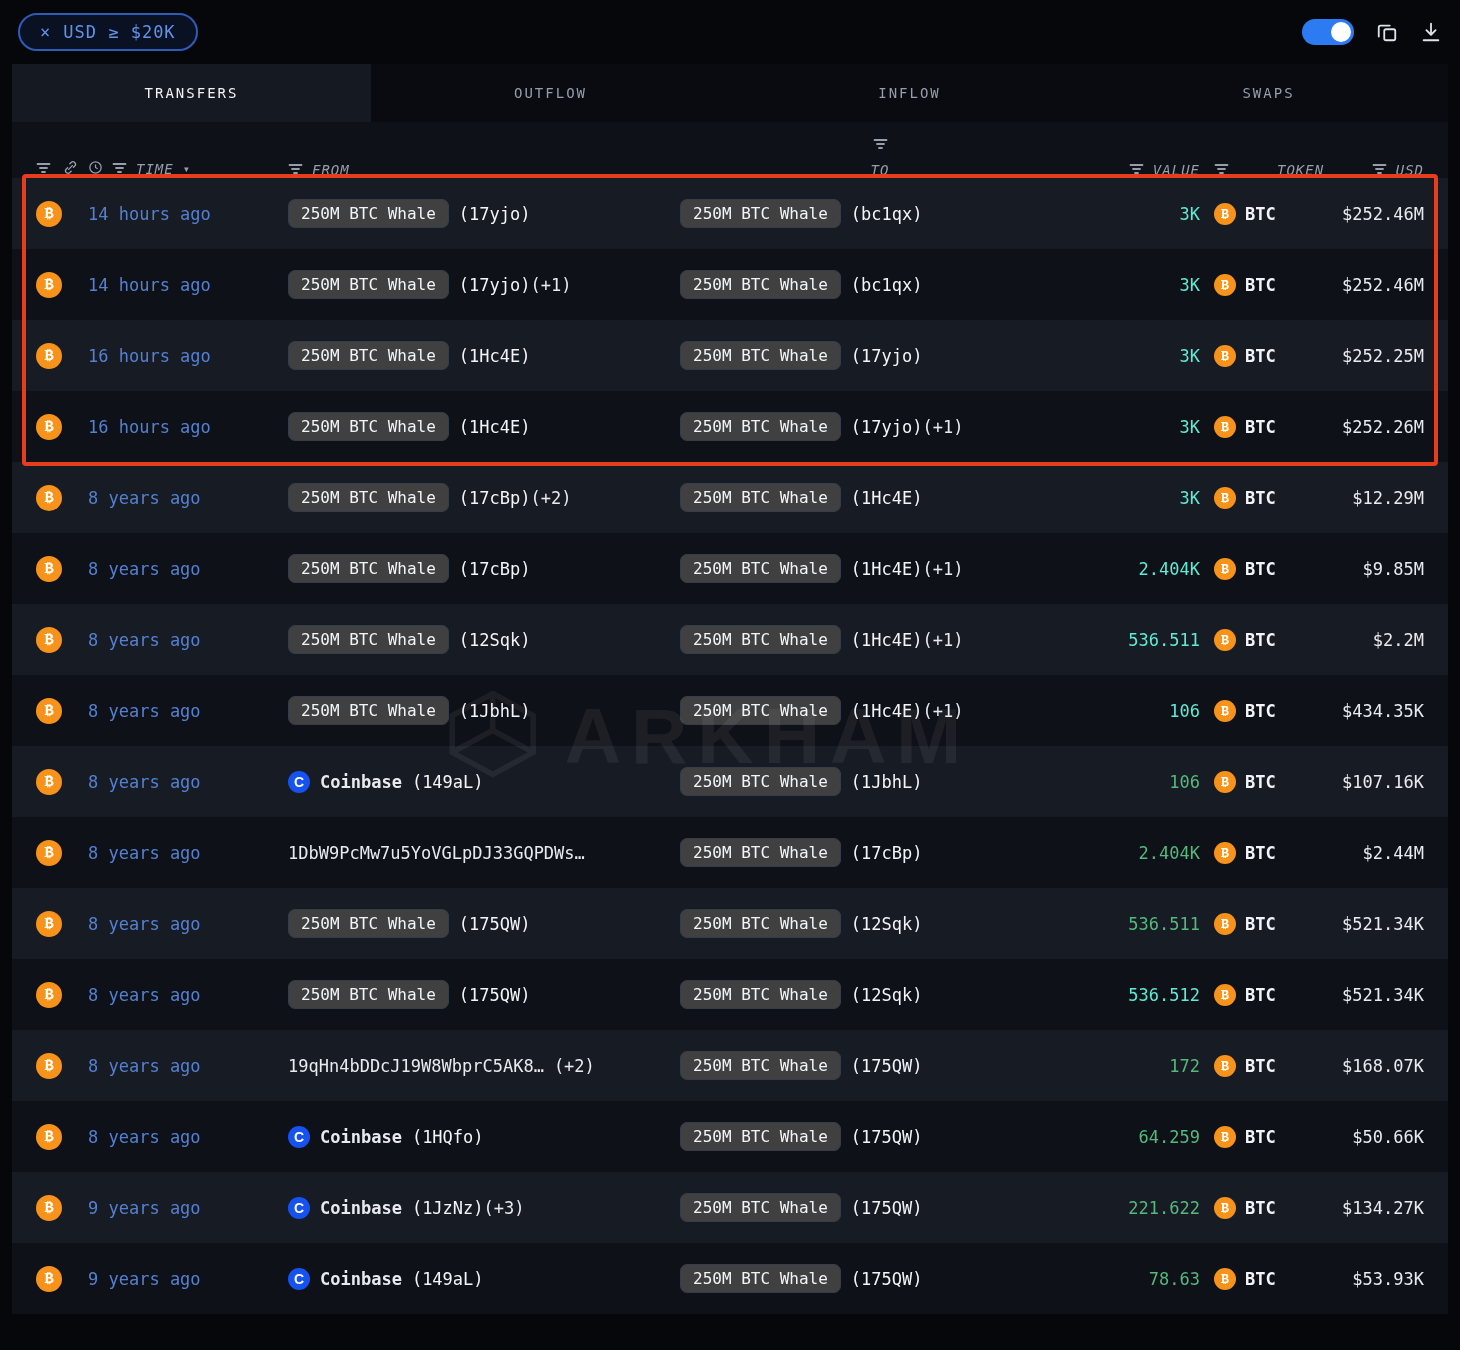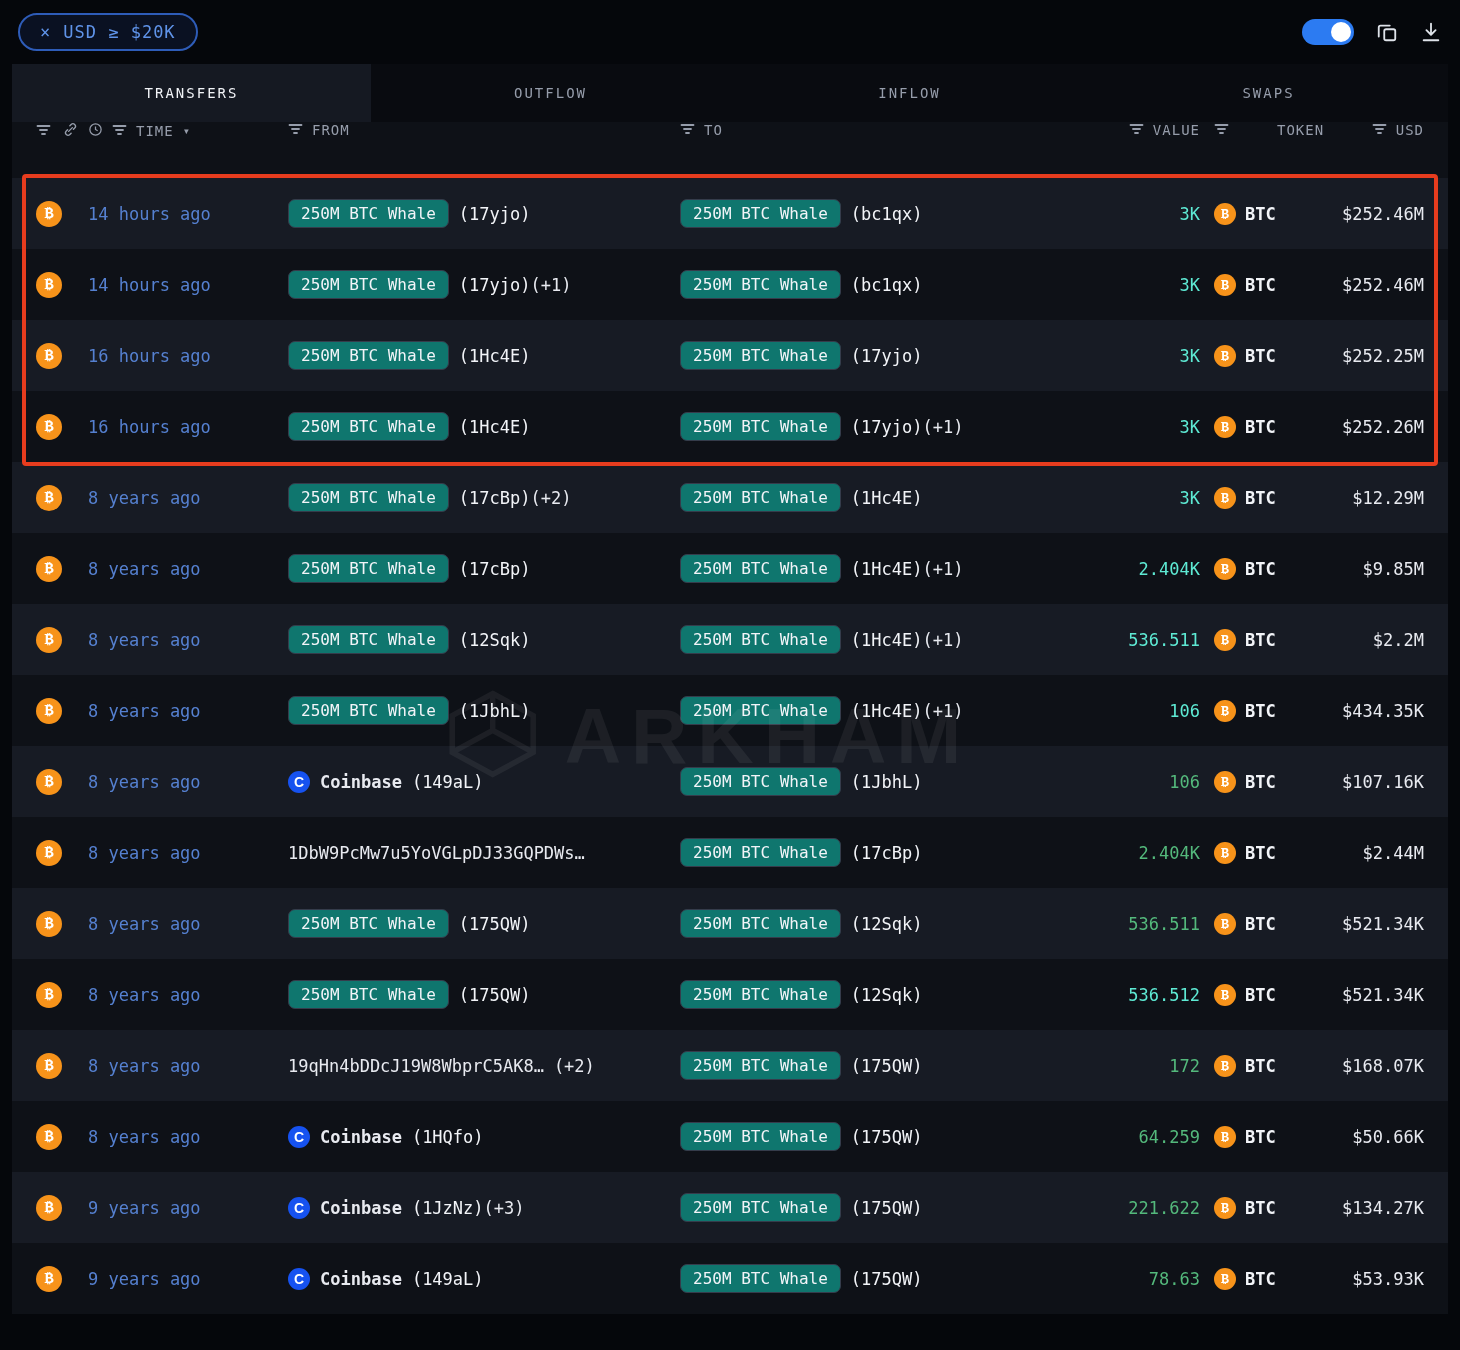--- a/index.html
+++ b/index.html
@@ -23,26 +23,26 @@
   .toggle { width:52px; height:26px; border-radius:14px; background:#2c7bf2; position:relative; cursor:pointer; }
   .toggle .knob { width:20px; height:20px; border-radius:50%; background:#ffffff; position:absolute; top:3px; right:3px; }
   .tb-icon { display:flex; cursor:pointer; }
   .tb-icon svg { display:block; }
   
   .panel { position:absolute; left:12px; right:12px; top:64px; height:1250px; background:#0e1117; }
   .tabs { display:flex; height:58px; background:#090b10; }
   .tab { flex:1; display:flex; align-items:center; justify-content:center; font-size:14px; letter-spacing:2px; color:#969dab; cursor:pointer; }
   .tab.active { background:#151922; color:#f2f4f8; }
   
-  .thead { display:flex; align-items:flex-start; height:56px; padding:0 24px; color:#969dab; font-size:14px; letter-spacing:1px; }
+  .thead { display:flex; align-items:flex-end; height:56px; padding:0 24px; color:#969dab; font-size:14px; letter-spacing:1px;font-style:italic; }
   .h { display:flex; align-items:center; gap:9px; }
   .h-icon-col { width:52px; gap:12px; }
   .h-time { width:200px; }
   .h-from { width:392px; }
-  .h-to { width:400px; }
+  .h-to { width:400px;flex-direction:column; }
   .h-value { width:120px; justify-content:flex-end; }
   .h-token { width:110px; padding-left:14px;gap:48px; }
   .h-usd { flex:1; justify-content:flex-end; }
   .caret { font-size:12px; color:#969dab; }
   
   .tbody { position:relative; z-index:1; }
   .row { display:flex; align-items:center; height:71px; padding:0 24px; font-size:17px; cursor:pointer; }
   .row.odd { background:#171b24; }
   .c { display:flex; align-items:center; }
   .c-icon { width:52px; }
@@ -60,21 +60,21 @@
     font-size:15px; font-weight:bold; flex:none;
   }
   .btc-ic.sm { width:22px; height:22px; font-size:13px; }
   .cb-ic {
     width:22px; height:22px; border-radius:50%; background:#1652f0; color:#fff;
     display:inline-flex; align-items:center; justify-content:center;
     font-size:14px; font-weight:bold; font-family:"Liberation Sans",sans-serif;
     margin-right:10px; flex:none;
   }
   .badge {
-    background:#0f766e; border:1px solid #353c4b; border-radius:7px;
+    background:#404040; border:1px solid #353c4b; border-radius:7px;
     padding:4px 12px; font-size:16px; color:#f2f4f8; margin-right:10px; white-space:nowrap;
   }
   .ent-name { margin-right:10px; font-weight:bold; }
   .plain-addr { margin-right:10px; }
   .addr { color:#f2f4f8; }
   .extra { color:#e8eaf0; }
   
   .annotation {
     position:absolute; left:10px; right:10px; top:110px; height:292px;
     border:4px solid #e73c1e; border-radius:4px; z-index:3; pointer-events:none;

